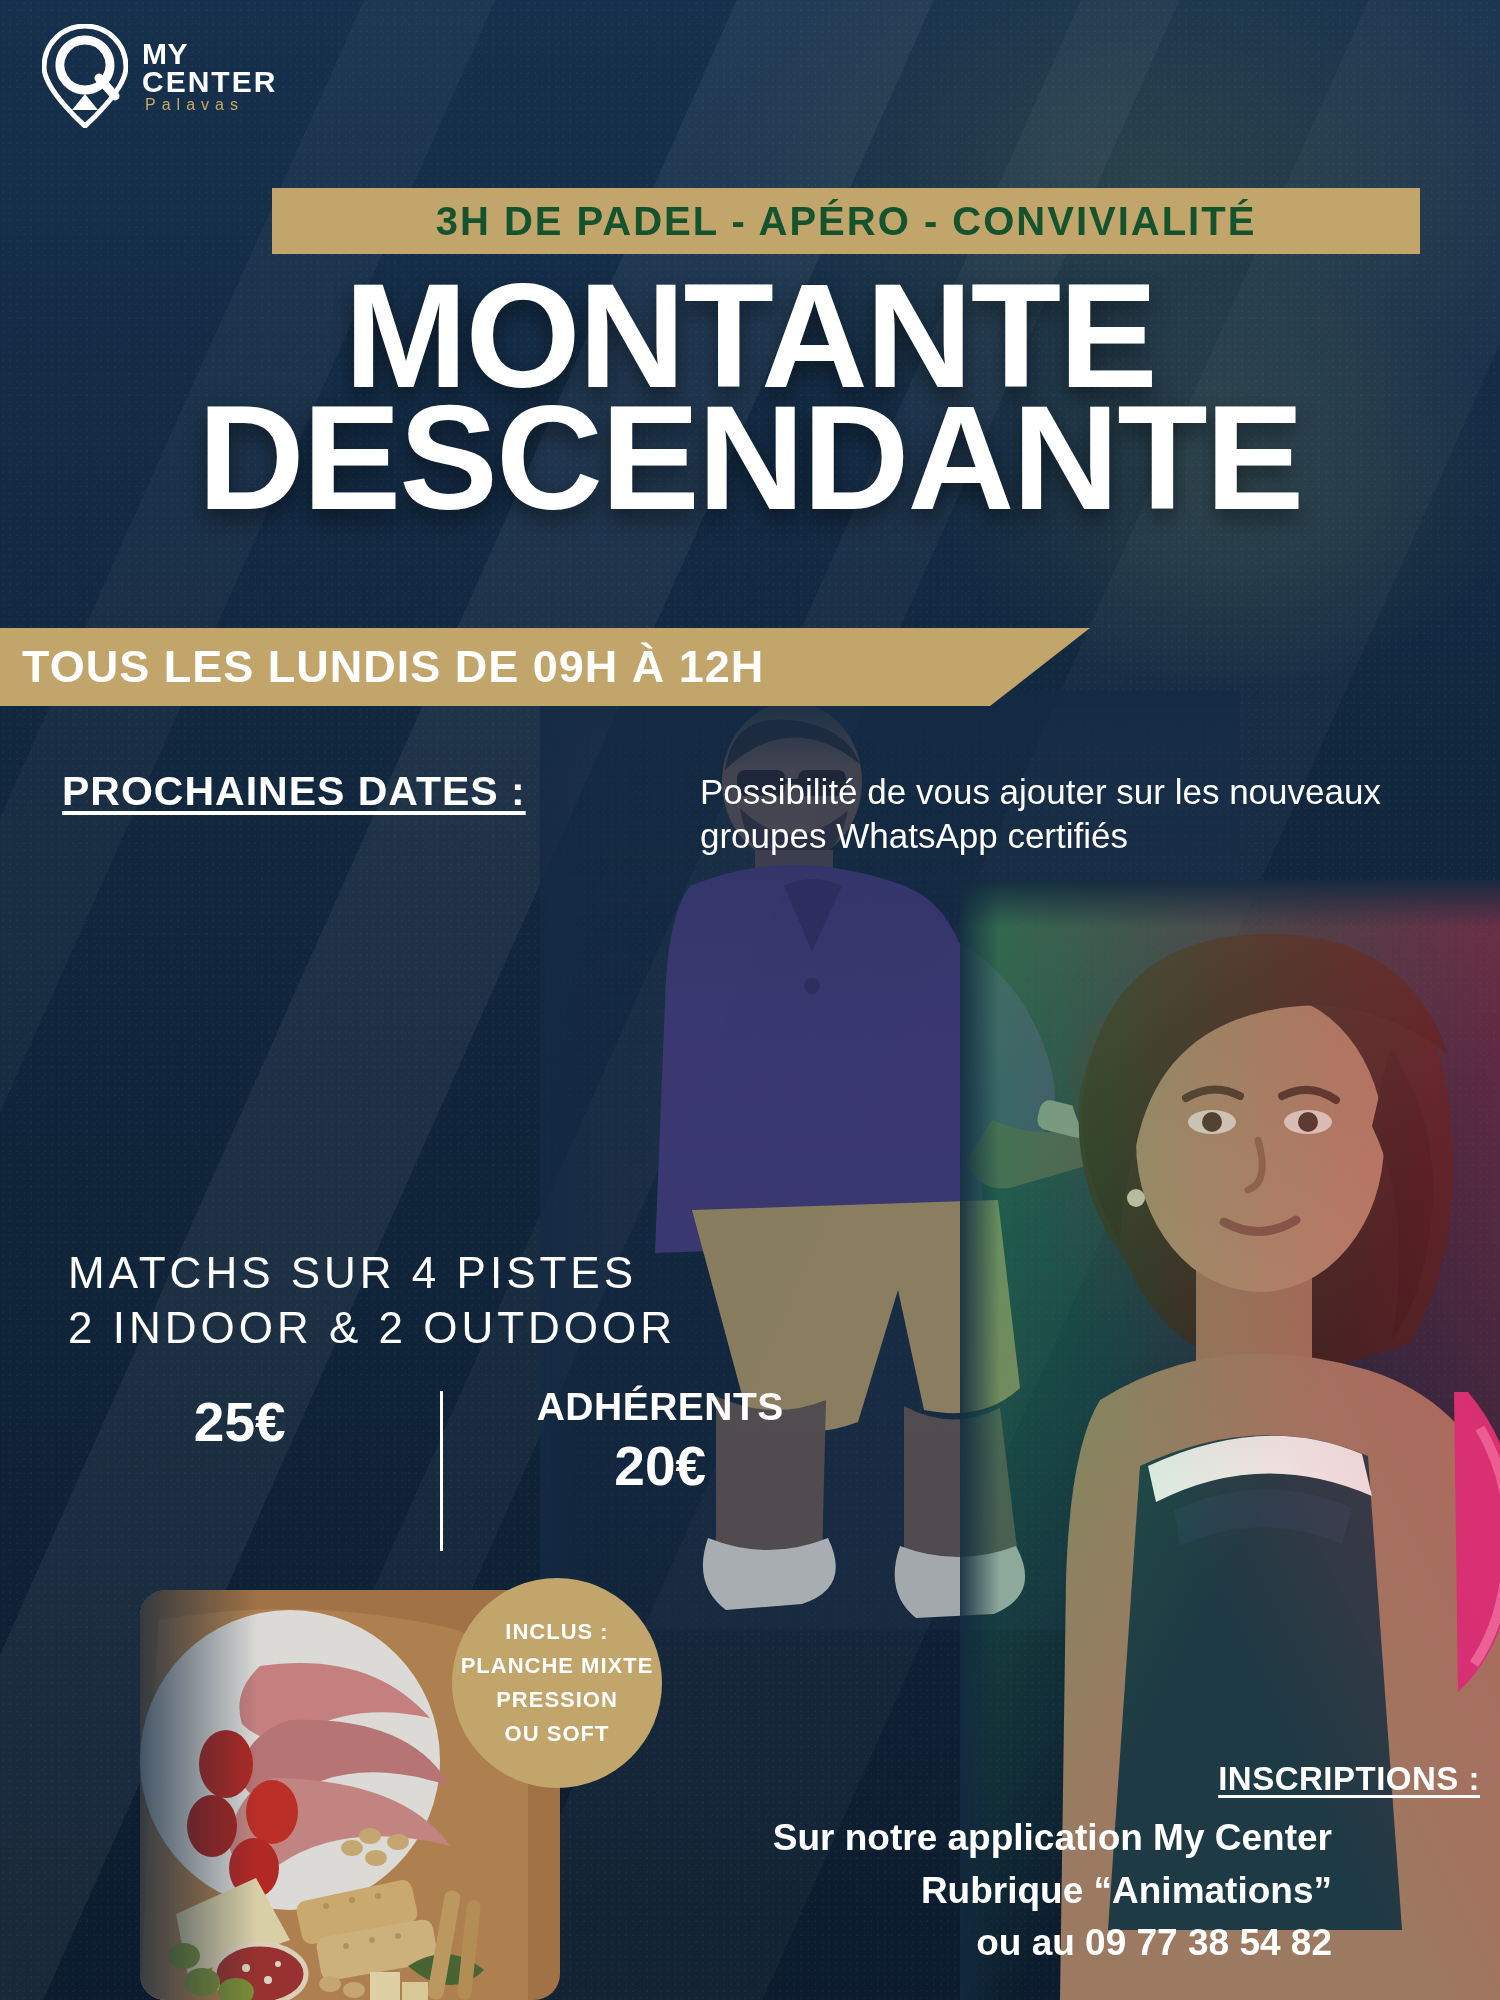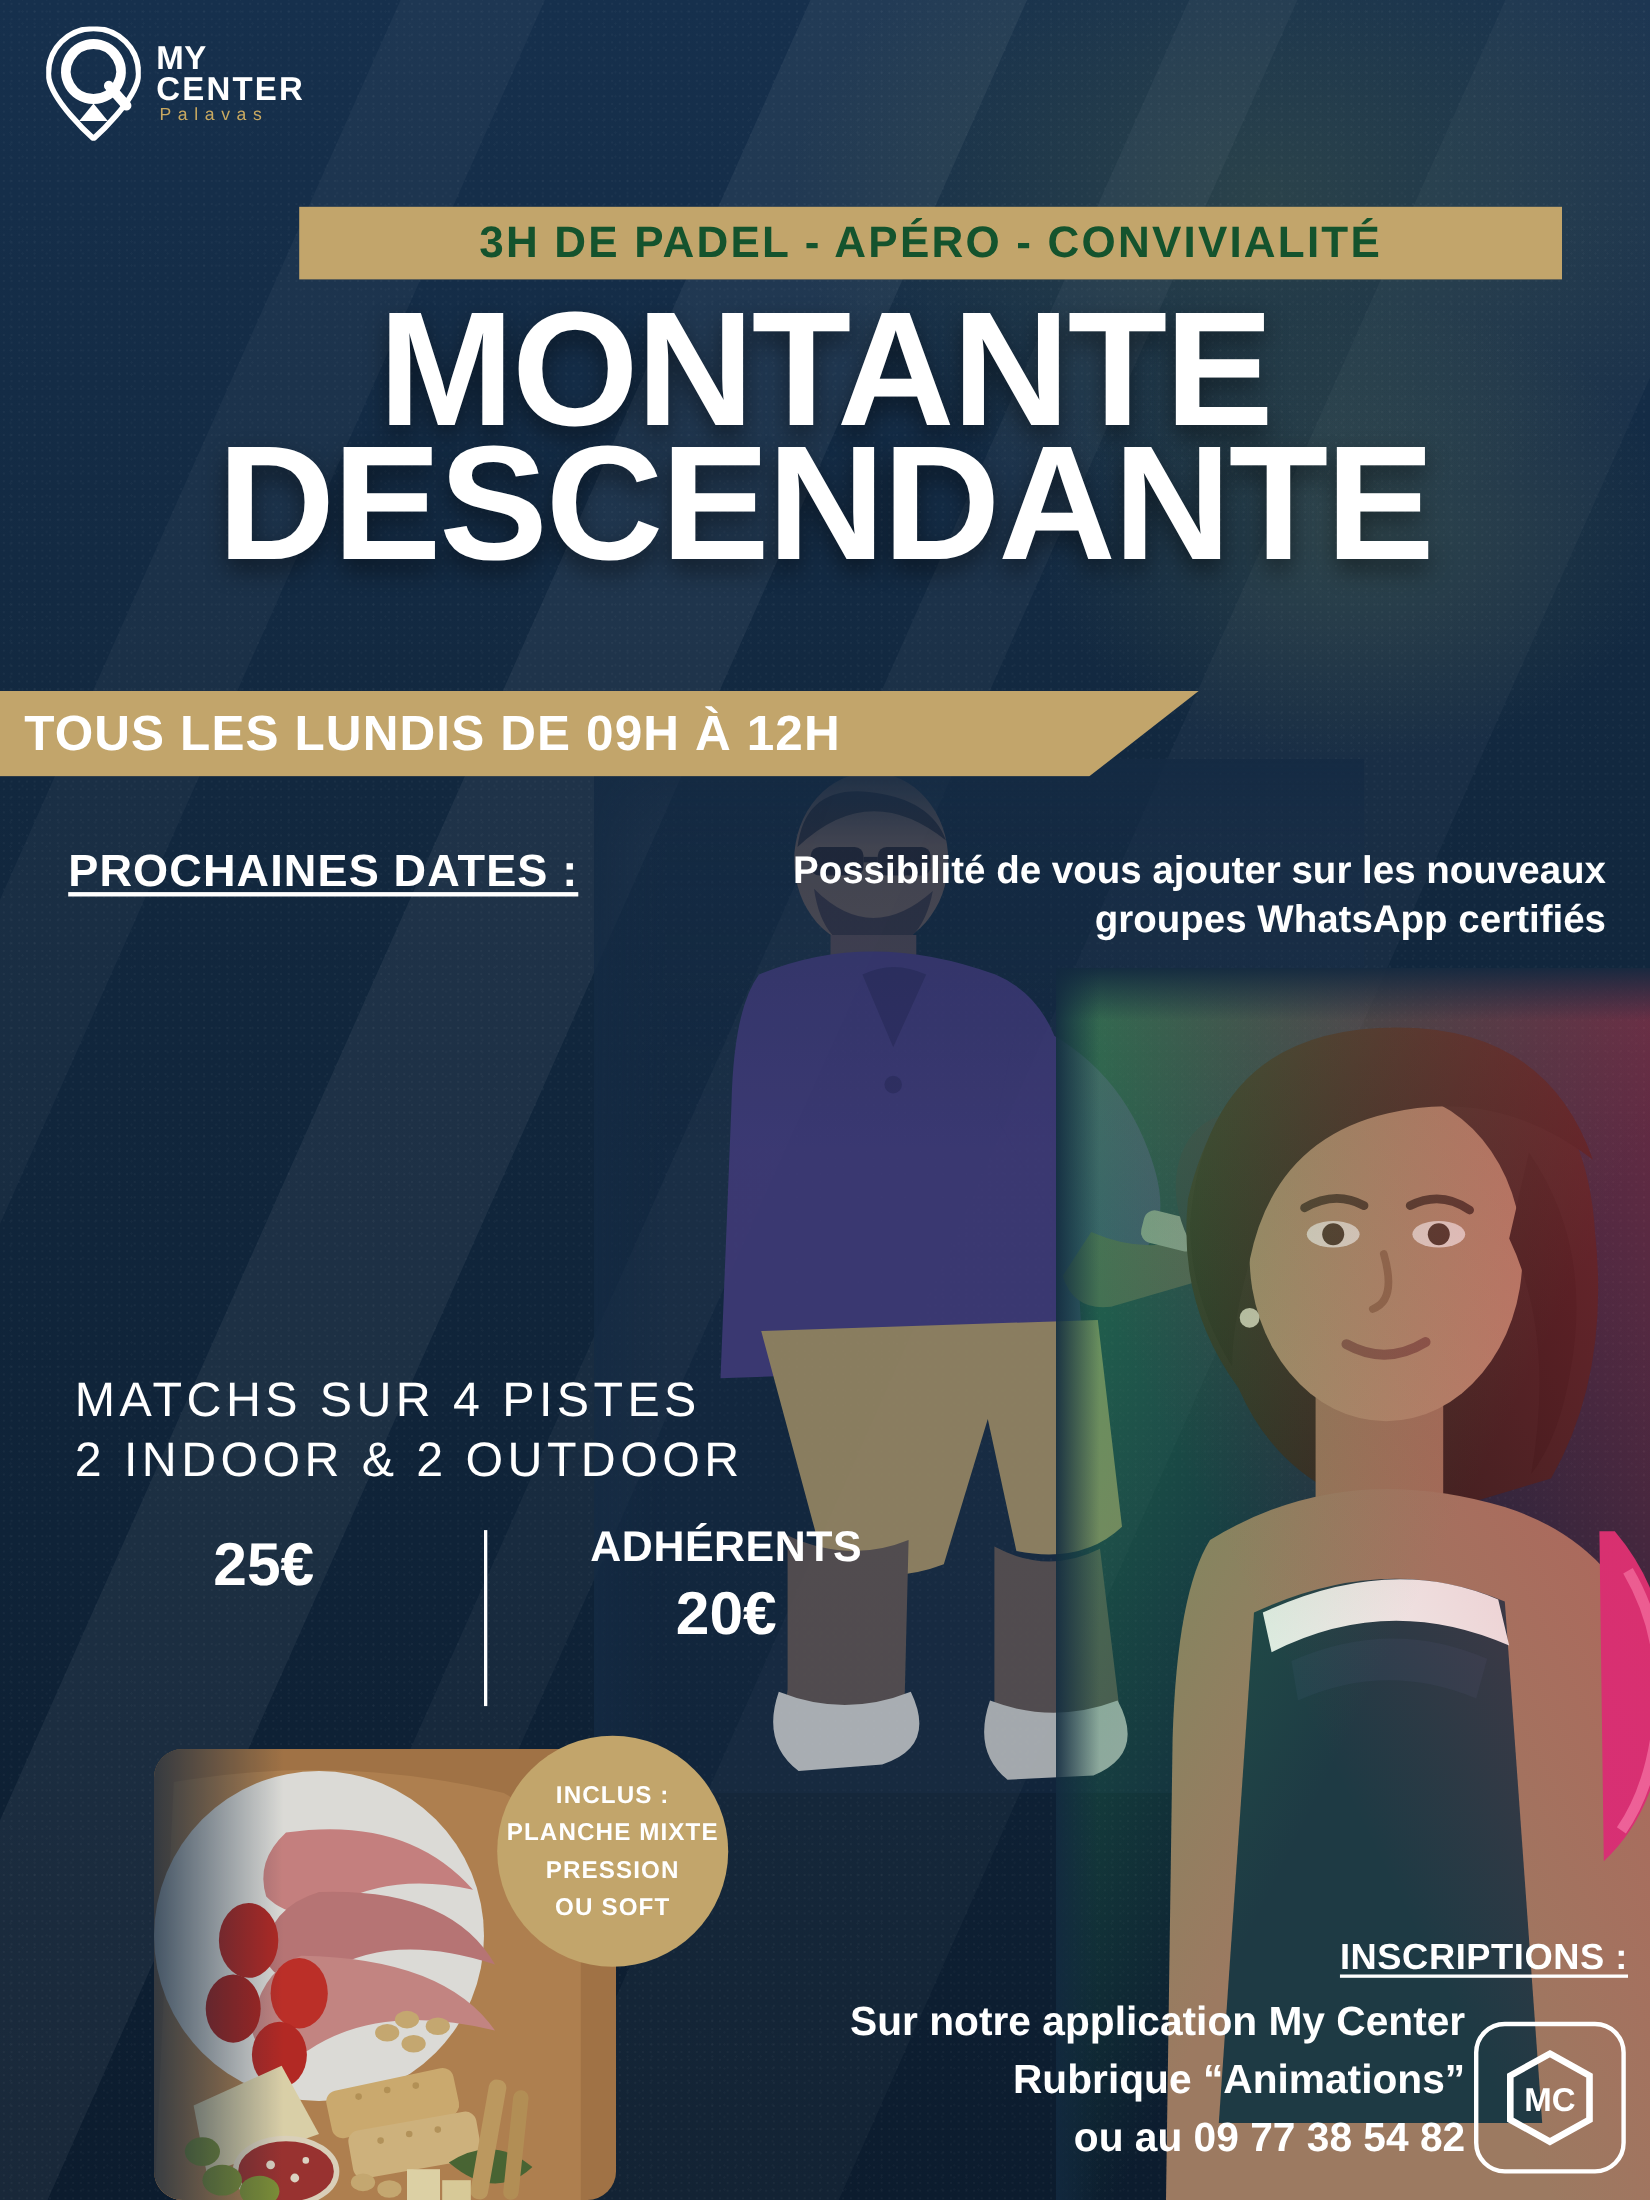--- a/index.html
+++ b/index.html
@@ -132,23 +132,23 @@
     text-decoration: underline;
     text-underline-offset: 6px;
   }
   .whatsapp-note {
     position: absolute;
     left: 700px; top: 770px;
     width: 760px;
     z-index: 12;
     color: #ffffff;
     font-size: 35px;
-    font-weight: 700;
+    font-weight: 400;
     line-height: 1.26;
-    text-align: right;
+    text-align: left;
   }
   .dates-list {
     position: absolute;
     left: 66px; top: 860px;
     z-index: 12;
   }
   .date-item {
     color: #c2a56b;
     font-size: 50px;
     font-weight: 800;
@@ -506,20 +506,14 @@
     <div>OU SOFT</div>
   </div>
 
   <div class="inscriptions-title">INSCRIPTIONS :</div>
   <div class="inscriptions-body">
     <div>Sur notre application My Center</div>
     <div>Rubrique “Animations”</div>
     <div>ou au 09 77 38 54 82</div>
   </div>
 
-  <div class="mc-badge">
-    <svg viewBox="0 0 100 100" width="100" height="100">
-      <polygon points="50,10 86,30 86,70 50,90 14,70 14,30" fill="none" stroke="#ffffff" stroke-width="6"></polygon>
-      <text x="50" y="62" text-anchor="middle" font-family="Liberation Sans, sans-serif" font-size="30" font-weight="700" fill="#ffffff">MC</text>
-    </svg>
-  </div>
 
 </div>
 
 </body></html>

